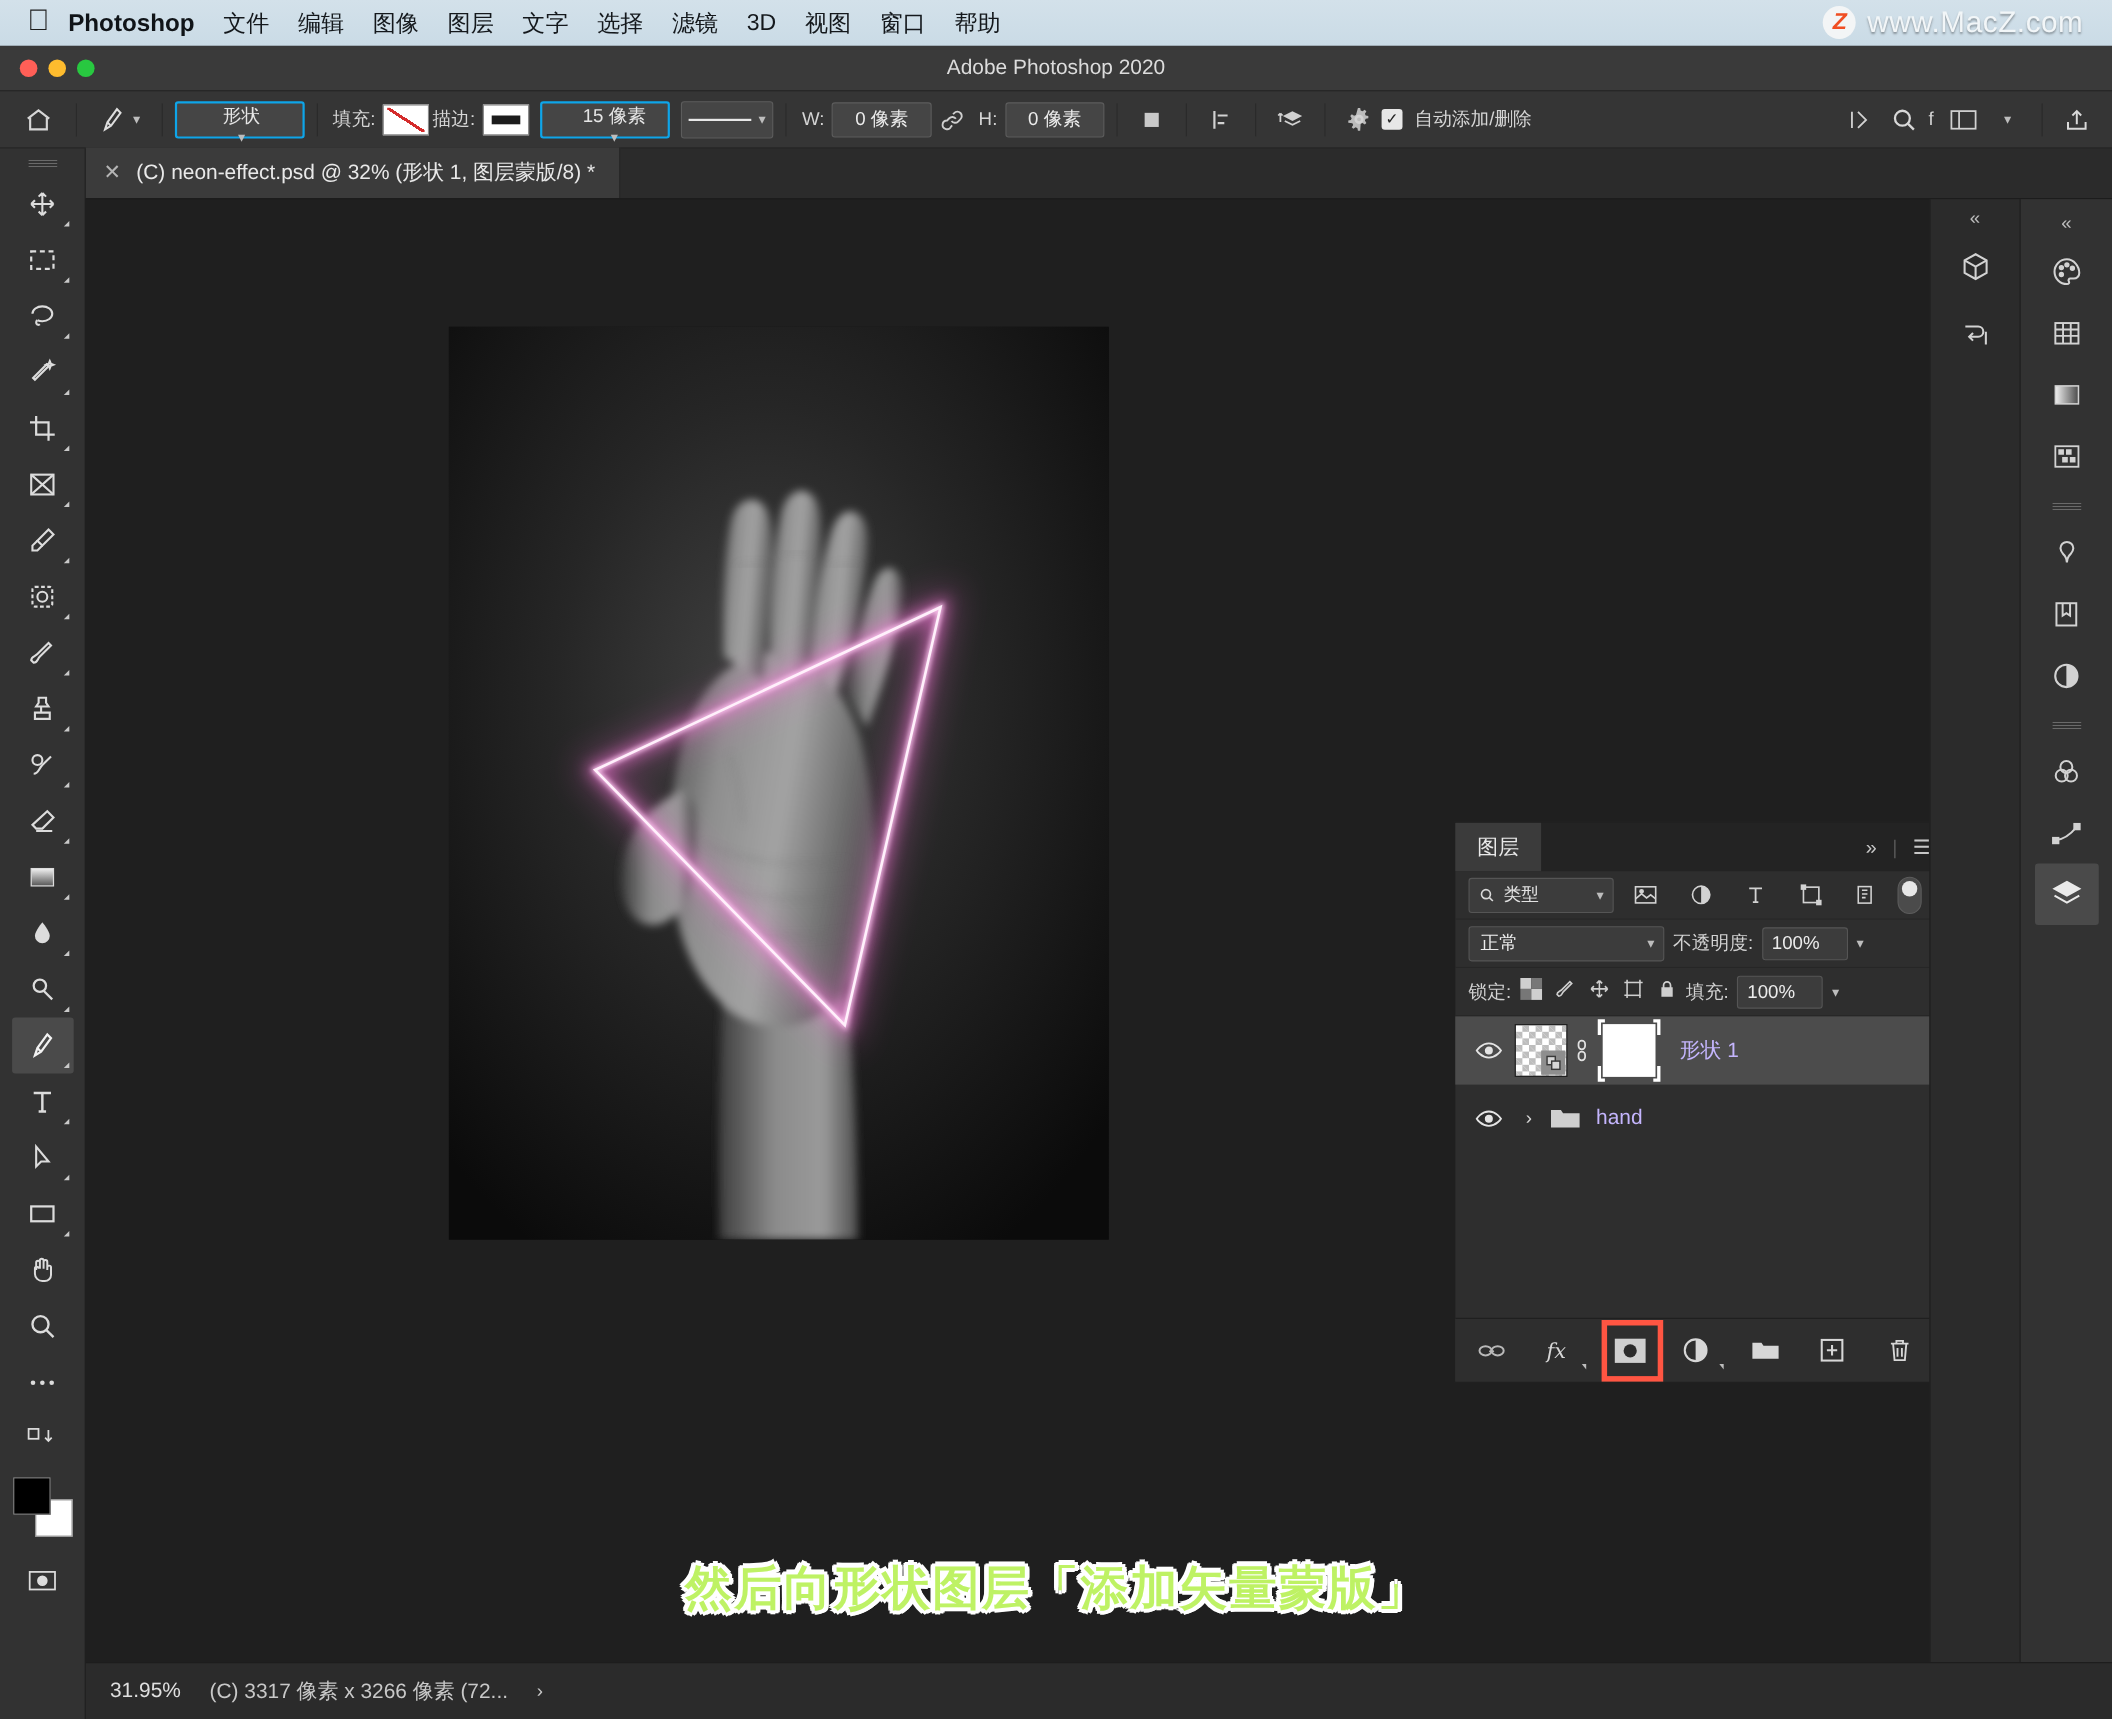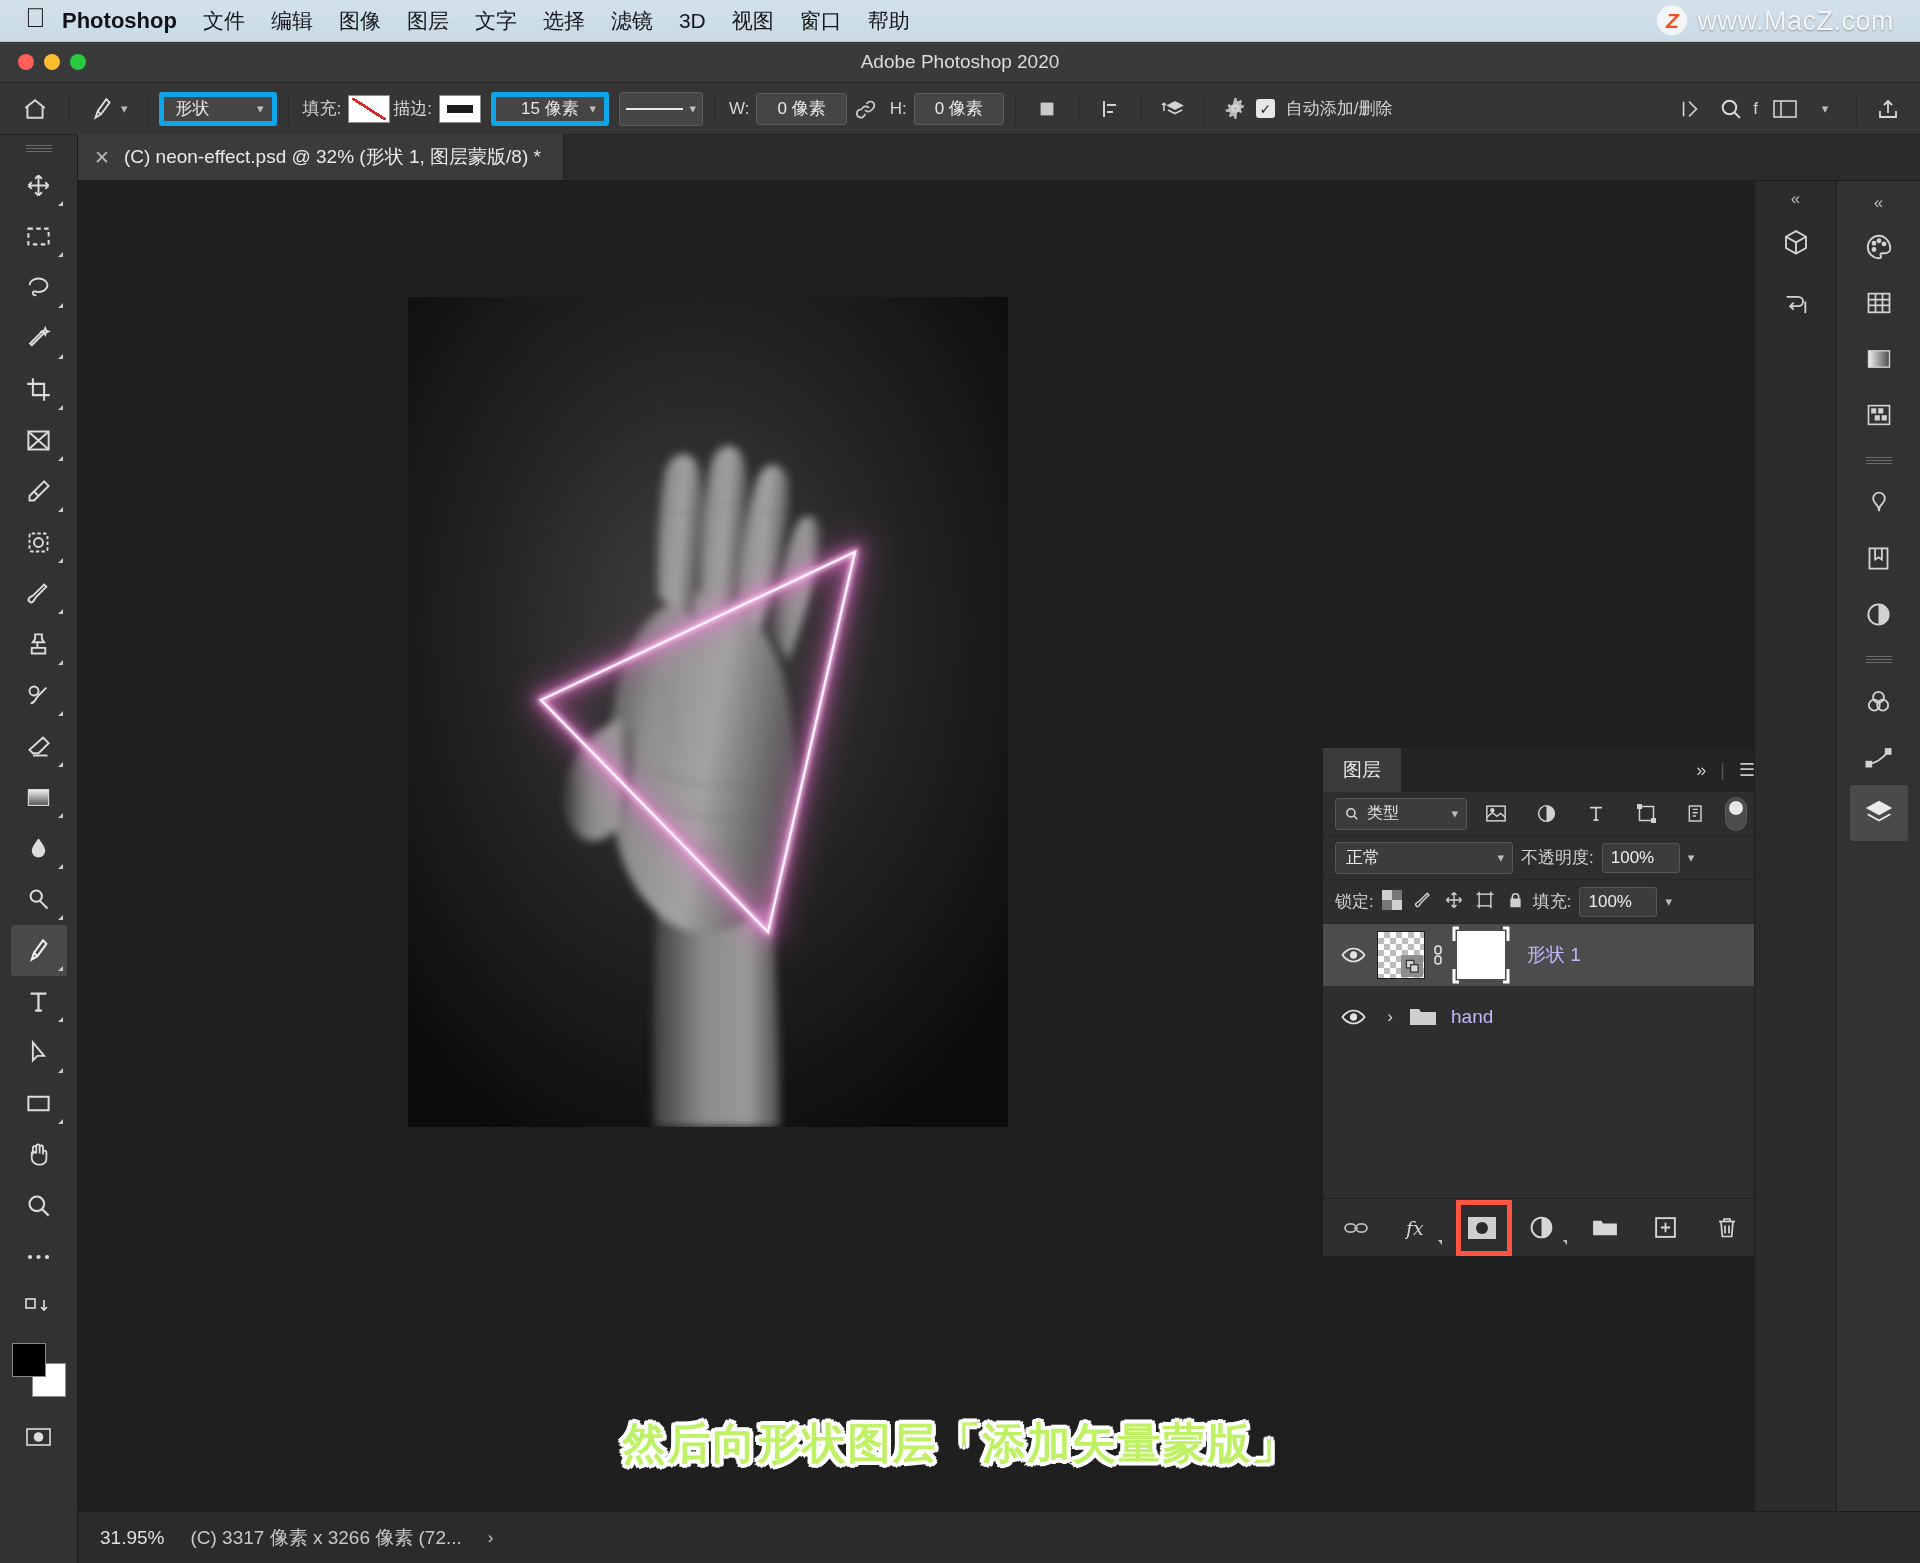--- a/index.html
+++ b/index.html
@@ -65,23 +65,23 @@
   .home-btn {
     width: 46px; height: 40px; display:flex; align-items:center; justify-content:center;
     color: #cfcfcf;
   }
   .tool-preset {
     display: flex; align-items: center; gap: 6px; padding: 0 8px; height: 38px;
   }
   .tool-ico { color: #d8d8d8; display:flex; align-items:center; }
   .caret { color: #bdbdbd; font-size: 13px; }
   .sel {
-    background: #454545; border: 5px solid #0ea5e9; border-radius: 3px;
+    background: #454545; border: 2px solid #0ea5e9; border-radius: 3px;
     height: 34px; display: flex; align-items: center; justify-content: space-between;
-    color: #e6e6e6; font-size: 17px; padding: 0 8px 0 12px; 
+    color: #e6e6e6; font-size: 17px; padding: 0 8px 0 12px;  flex-direction: column;
   }
   .sel.shape { width: 118px; }
   .sel.size { width: 118px; padding-left: 25px; }
   .lbl { color: #d5d5d5; font-size: 17px; margin: 0 7px 0 3px; white-space: nowrap; }
   .swatch-fill {
     width: 42px; height: 28px; background: #fff; border: 1px solid #8c8c8c; position: relative;
   }
   .swatch-fill::after {
     content:""; position: absolute; left: 3px; top: 2px; right: 3px; bottom: 2px;
     background: linear-gradient(to bottom left, transparent calc(50% - 1.4px), #d42b2b calc(50% - 1.4px), #d42b2b calc(50% + 1.4px), transparent calc(50% + 1.4px));

